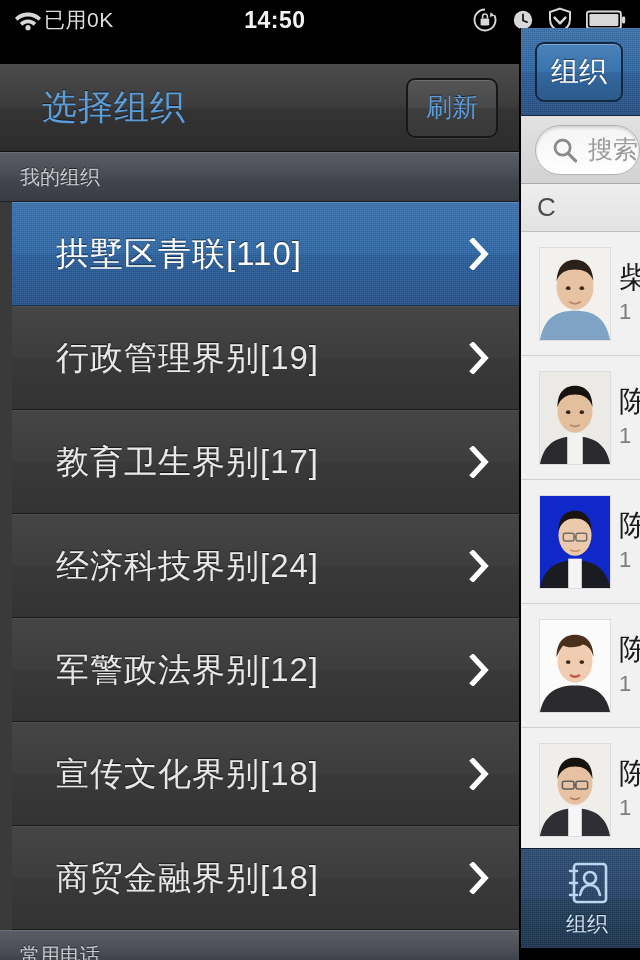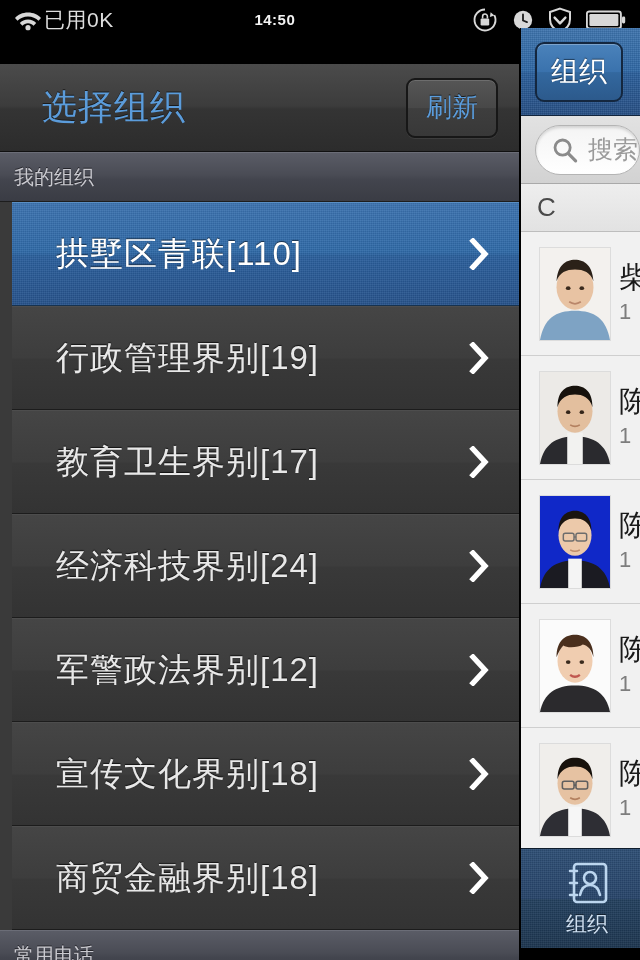--- a/index.html
+++ b/index.html
@@ -15,21 +15,21 @@
   
   .statusbar {
     position: absolute; top: 0; left: 0; width: 640px; height: 40px;
     background: #000; color: #d8d8d8;
     display: flex; align-items: center;
   }
   .sb-left { display: flex; align-items: center; gap: 2px; padding-left: 14px; flex: 0 0 auto; }
   .sb-mid { flex: 1 1 auto; text-align: center; }
   .sb-right { display: flex; align-items: center; gap: 14px; padding-right: 14px; flex: 0 0 auto; }
   .sb-text { font-size: 21px; letter-spacing: .5px; color: #ddd; }
-  .sb-clock { font-size: 15px; font-weight: bold; color: #f2f2f2; letter-spacing: .5px;
+  .sb-clock { font-size: 23px; font-weight: bold; color: #f2f2f2; letter-spacing: .5px;
               position: relative; left: -18px; }
   .ico { display: inline-block; line-height: 0; }
 
   
   .left-pane {
     position: absolute; top: 40px; left: 0; width: 520px; height: 920px;
     background: #3a3a3a; overflow: hidden; margin-top: 24px;
   }
   .nav-bar {
     height: 88px; width: 100%;
@@ -49,21 +49,21 @@
     background: linear-gradient(to bottom, #565656 0%, #484848 50%, #3e3e3e 51%, #383838 100%);
     border: 2px solid #171717; border-radius: 9px;
     box-shadow: inset 0 1px 0 rgba(255,255,255,.14), 0 1px 0 rgba(255,255,255,.07);
     font-size: 26px; color: #5b9cdb; text-shadow: 0 -1px 0 #1c1c1c;
   }
 
   .section-head {
     height: 50px; width: 100%;
     background: linear-gradient(to bottom, #5a5c66 0%, #4a4c55 45%, #43454e 55%, #3a3c44 100%);
     border-top: 1px solid #6b6d77; border-bottom: 1px solid #1d1d1d;
-    display: flex; align-items: center; padding-left: 14px;
+    display: flex; align-items: center; padding-left: 20px;
     font-size: 20px; color: #c9c9cf; text-shadow: 0 -1px 0 #24242a;
   }
 
   .org-list { width: 100%; padding-left: 12px; }
   .org-row {
     height: 104px; width: 100%;
     display: flex; align-items: center; justify-content: space-between;
     padding: 0 30px 0 44px;
     background: linear-gradient(to bottom, #454545 0%, #3d3d3d 50%, #393939 51%, #333333 100%);
     border-bottom: 1px solid #1c1c1c;

